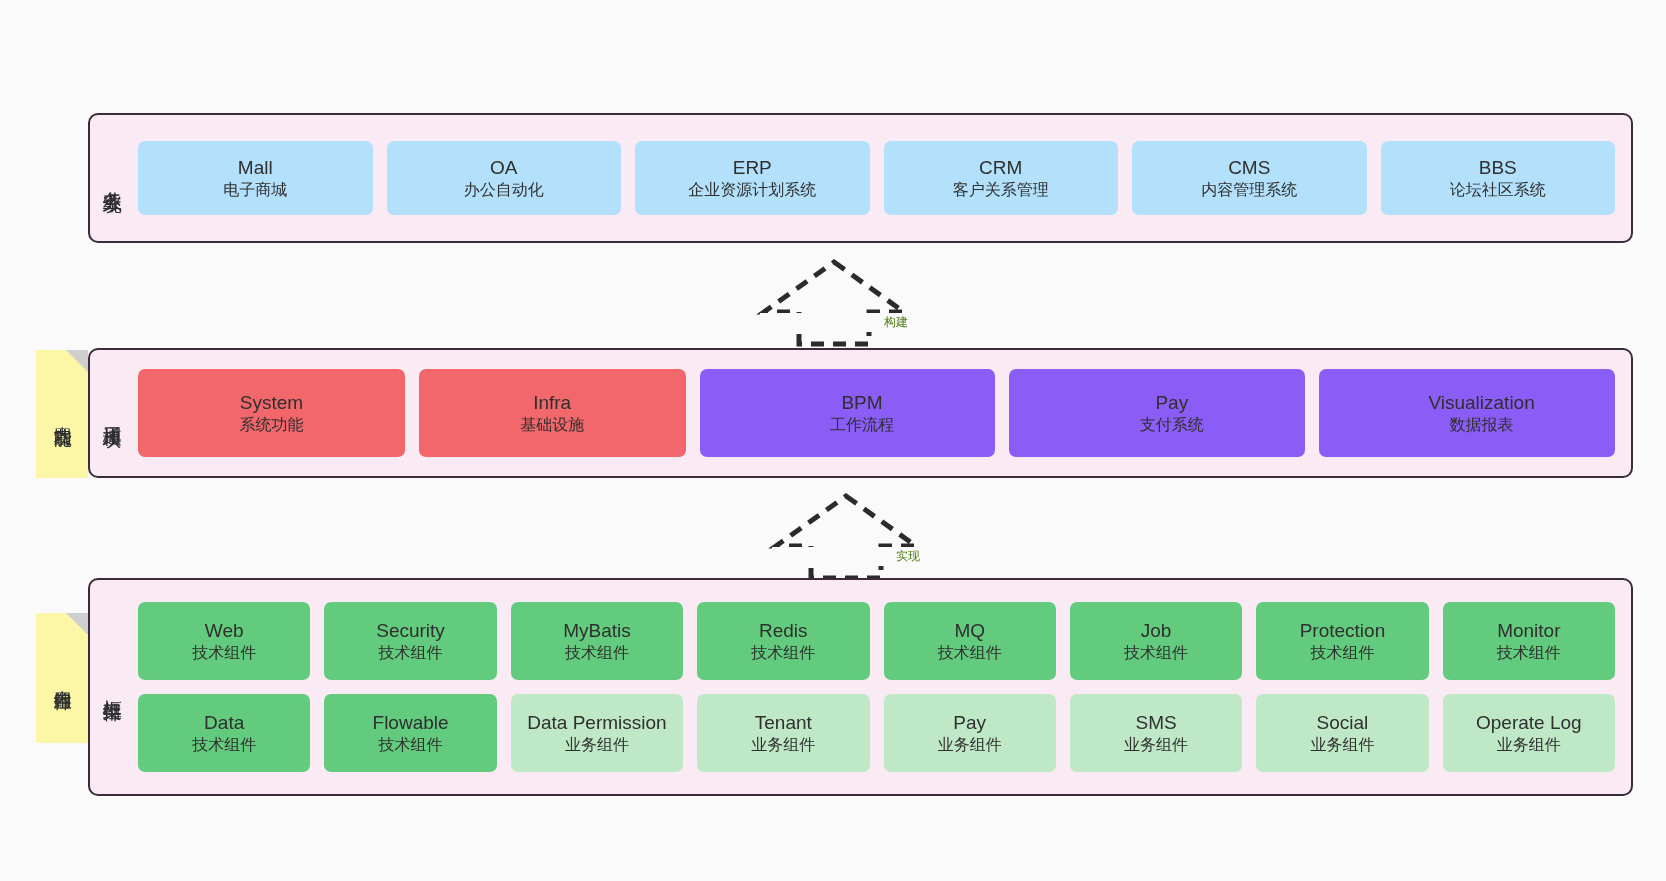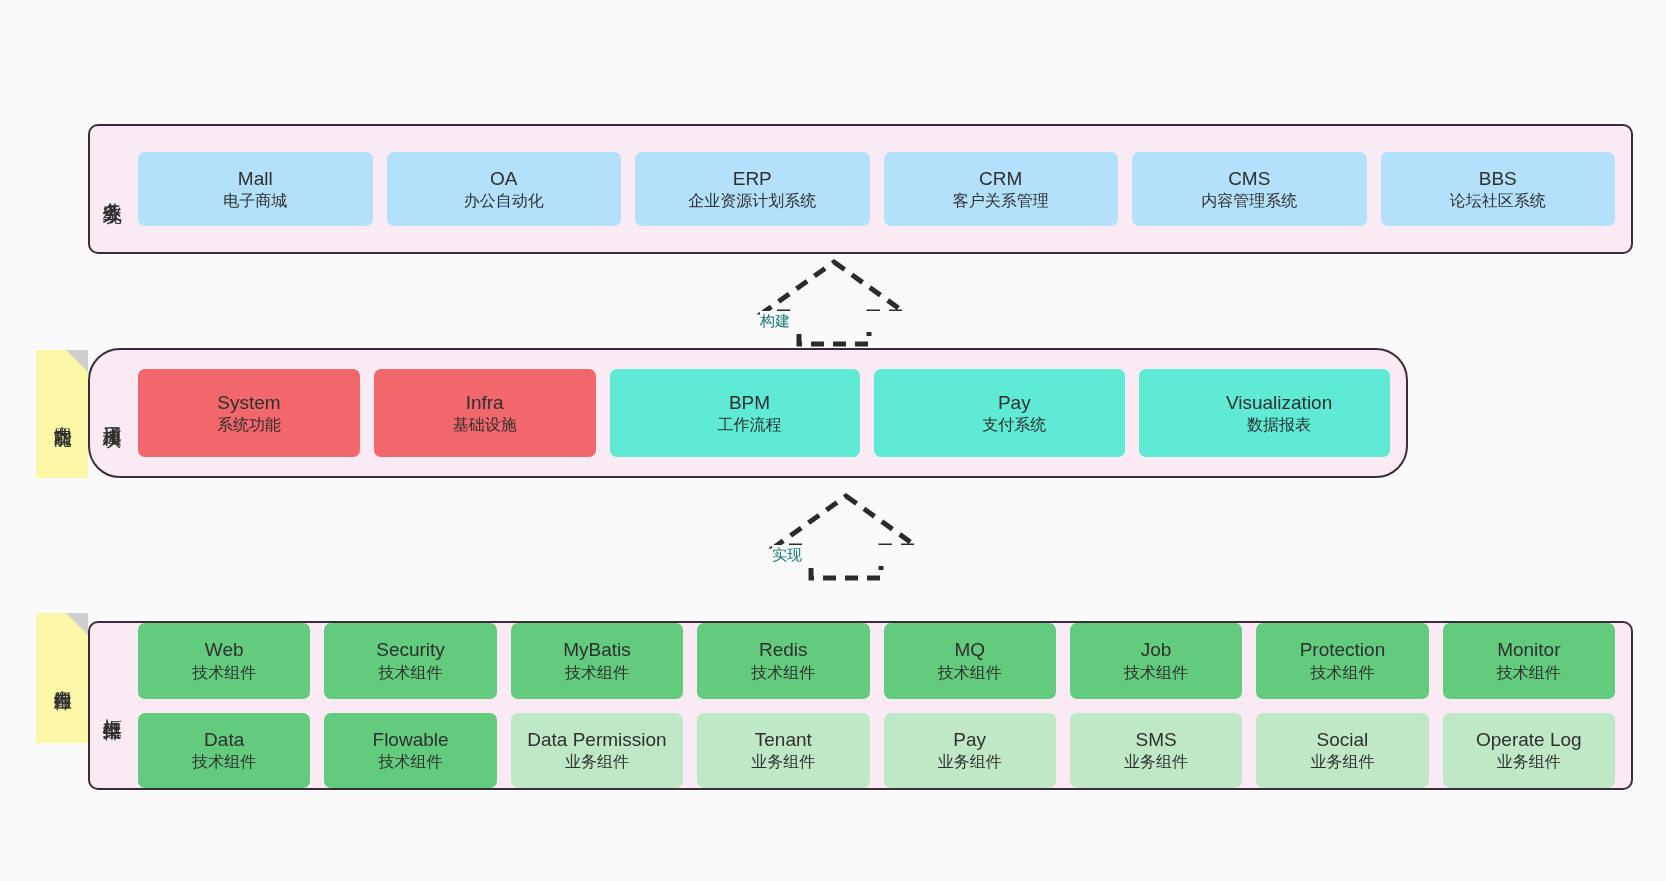--- a/index.html
+++ b/index.html
@@ -73,28 +73,28 @@
     line-height: 1.28;
     box-sizing: border-box;
     padding: 4px 6px;
     color: #2f2f2f;
   }
   .card .t1 { font-size: 19px; }
   .card .t2 { font-size: 16px; }
 
   .c-blue       { background: #b3e0fb; }
   .c-red        { background: #f2676b; }
-  .c-pink       { background: #5eead4; padding-left: 35px; }
+  .c-pink       { background: #8b5cf6; padding-left: 35px; }
   .c-green      { background: #63cb7d; }
   .c-lightgreen { background: #bfe9c6; }
 
   
-  #layer-business  { left: 88px;  top: 124px; width: 1545px; height: 130px; }
-  #layer-module    { left: 88px;  top: 348px; width: 1320px; height: 130px; border-radius: 32px; }
-  #layer-framework { left: 88px;  top: 578px; width: 1545px; height: 169px; margin-top: 43px; }
+  #layer-business  { left: 88px;  top: 113px; width: 1545px; height: 130px; }
+  #layer-module    { left: 88px;  top: 348px; width: 1545px; height: 130px; }
+  #layer-framework { left: 88px;  top: 578px; width: 1545px; height: 218px; }
 
   #layer-business  .row { height: 74px; }
   #layer-module    .row { height: 88px; }
   #layer-framework .row { height: 78px; }
 
   
   .sticky {
     position: absolute;
     background: #fbf7a6;
     width: 52px;
@@ -131,23 +131,23 @@
   .block-arrow svg {
     position: absolute;
     inset: 0;
     overflow: visible;
   }
   .block-arrow .arrow-label {
     position: absolute;
     left: 0;
     right: 0;
     bottom: 14px;
-    text-align: left;
-    font-size: 15px;
-    color: #0f766e;
+    text-align: right;
+    font-size: 12px;
+    color: #4d7c0f;
     background: #fafafa;
     padding: 1px 0;
   }
   #arrow-build   { left: 760px; top: 258px; }
   #arrow-realize { left: 772px; top: 492px; }
 </style>
 </head>
 <body>
 
 <div class="canvas">

